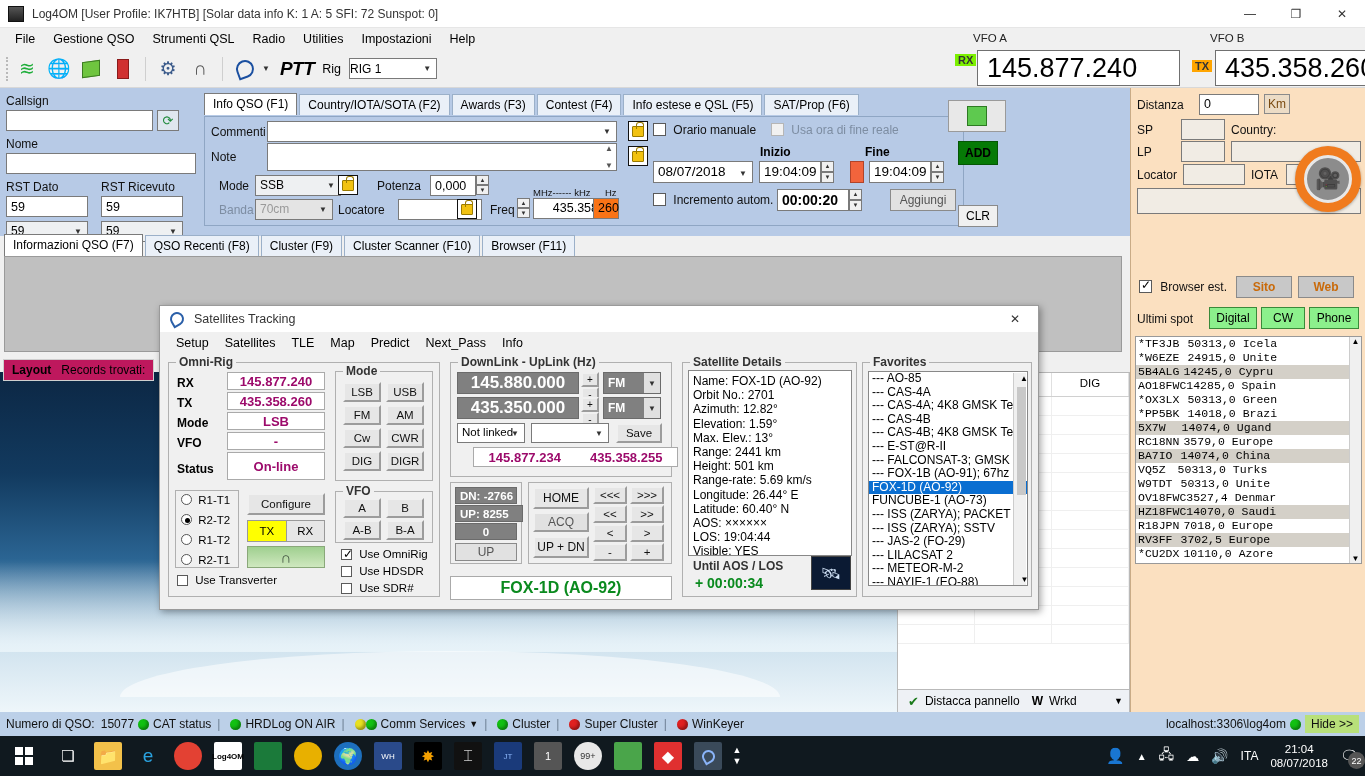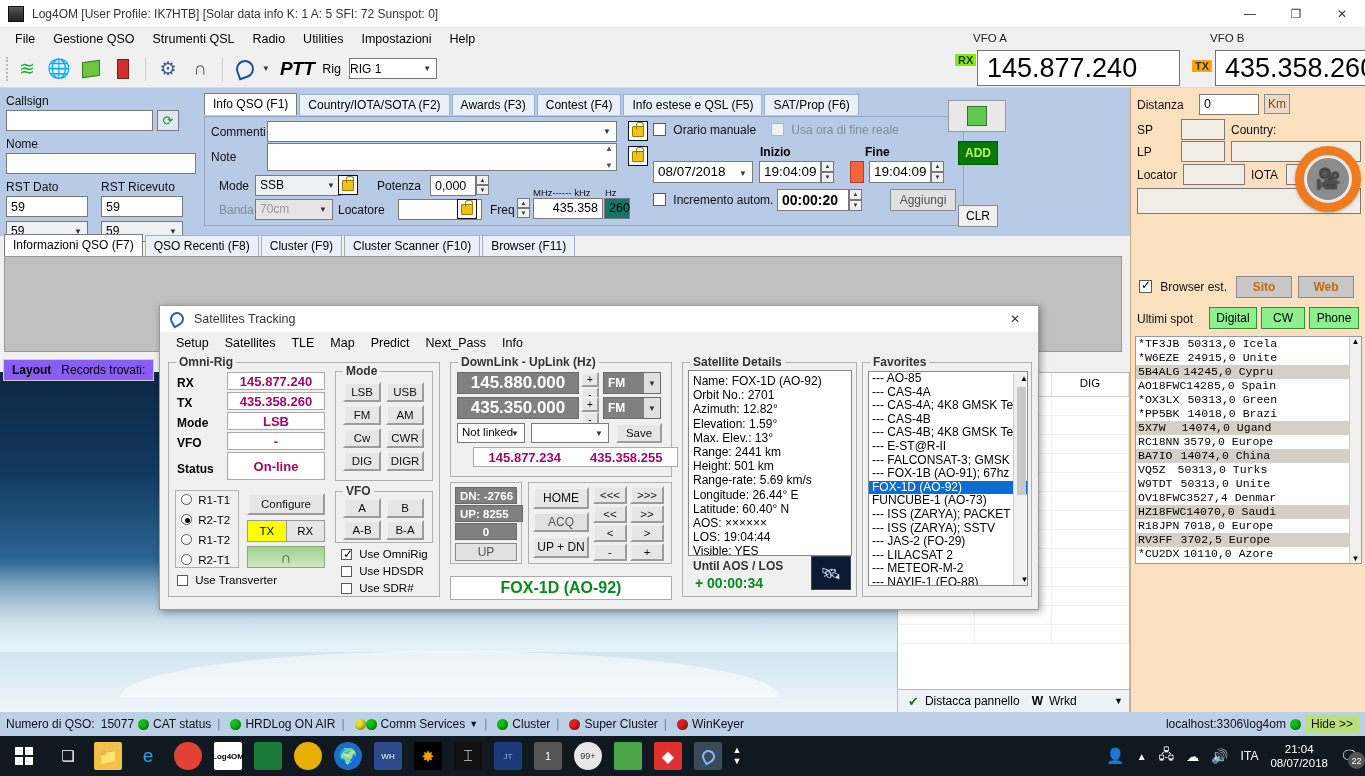--- a/index.html
+++ b/index.html
@@ -95,21 +95,21 @@
   .satdet{ background:#fff; border:1px solid #888; font-size:12px; line-height:14.2px; padding:3px 4px; color:#000;
            font-family:"Liberation Sans",sans-serif;}
   .favlist{ background:#fff; border:1px solid #888; font-size:12px; line-height:13.6px; overflow:hidden; color:#000;}
   .favlist div{ padding-left:3px; white-space:nowrap;}
   .favlist div.sel{ background:#0a6ed1; color:#fff;}
 
   
   #gridarea{ position:absolute; left:0; top:372px; width:1130px; height:340px; }
   #map{ position:absolute; left:0; top:0; width:897px; height:340px;
      background:linear-gradient(#0c2744 0%, #123a5f 30%, #2b6593 55%, #cfe2ee 80%, #eef6fa 100%);}
-  .layoutbar{ position:absolute; left:3px; top:-13px; height:22px; background:#8b5cf6; border:1px solid #cfcfcf;
+  .layoutbar{ position:absolute; left:3px; top:-13px; height:22px; background:#be185d; border:1px solid #cfcfcf;
      display:flex; align-items:center; padding:0 8px; font-size:12px;}
 
   #qsogrid{ position:absolute; left:897px; top:0; width:233px; height:340px; background:#fff; border:1px solid #b9b9b9;}
   .gridhdr{ height:24px; background:#fff; border-bottom:1px solid #d0d0d0; display:flex; }
   .gridhdr div{ flex:1; text-align:center; font-size:11.5px; padding-top:4px; border-right:1px solid #e0e0e0;}
   .gridrow{ height:19px; border-bottom:1px solid #efefef; display:flex;}
   .gridrow div{ flex:1; border-right:1px solid #efefef;}
   .panebar{ position:absolute; left:897px; bottom:-1px; width:233px; height:24px; background:#eef1f5;
      border:1px solid #b9b9b9; display:flex;align-items:center; font-size:12px; padding-left:10px; gap:6px;}
 
@@ -291,21 +291,21 @@
       </div>
 
     <div style="position:absolute;left:285px;top:86px;" class="lbl">Freq</div>
     <div class="spin" style="position:absolute;left:312px;top:81px;">
         <div>▲</div>
         <div>▼</div>
       </div>
     <div style="position:absolute;left:328px;top:70px;font-size:9.5px;color:#111;">MHz------ kHz</div>
     <div style="position:absolute;left:400px;top:70px;font-size:9.5px;color:#111;">Hz</div>
     <div class="tbox" style="position:absolute;left:328px;top:81px;width:70px;text-align:right;">435.358</div>
-    <div class="tbox" style="position:absolute;left:399px;top:81px;width:26px;background:#0f766e;text-align:center;">260</div>
+    <div class="tbox" style="position:absolute;left:388px;top:81px;width:26px;background:#f97316;text-align:center;">260</div>
 
     <div style="position:absolute;left:448px;top:6px;">
       <span class="chk"></span>
       <span class="lbl" style="margin-left:4px;">Orario manuale</span>
     </div>
     <div style="position:absolute;left:566px;top:6px;">
       <span class="chk dis"></span>
       <span class="lbl" style="margin-left:4px;color:#7d8da2;">Usa ora di fine reale</span>
     </div>
     <div style="position:absolute;left:555px;top:28px;font-weight:bold;font-size:12px;">Inizio</div>
@@ -340,21 +340,21 @@
           <div>▼</div>
         </div>
     </div>
     <div class="btngrey" style="position:absolute;left:685px;top:72px;width:66px;height:22px;">Aggiungi</div>
   </div>
 
   <div style="position:absolute;left:948px;top:100px;width:58px;height:32px;border:1px solid #9a9a9a;background:#e8e8e8;
               display:flex;align-items:center;justify-content:center;">
     <div style="width:20px;height:20px;background:#5ec94f;border:1px solid #2d7a22;"></div>
   </div>
-  <div style="position:absolute;left:958px;top:141px;width:40px;height:24px;background:#067a06;color:#bef264;font-weight:bold;
+  <div style="position:absolute;left:958px;top:141px;width:40px;height:24px;background:#067a06;color:#000000;font-weight:bold;
               font-size:12px;display:flex;align-items:center;justify-content:center;border:1px solid #055605;">ADD</div>
   <div style="position:absolute;left:958px;top:205px;width:40px;height:22px;background:#f0f0f0;border:1px solid #8a8a8a;
               font-size:12px;display:flex;align-items:center;justify-content:center;">CLR</div>
 
   <div style="position:absolute;left:4px;top:234px;" class="tabstrip">
     <div class="tab active">Informazioni QSO (F7)</div>
     <div class="tab">QSO Recenti (F8)</div>
     <div class="tab">Cluster (F9)</div>
     <div class="tab">Cluster Scanner (F10)</div>
     <div class="tab">Browser (F11)</div>

